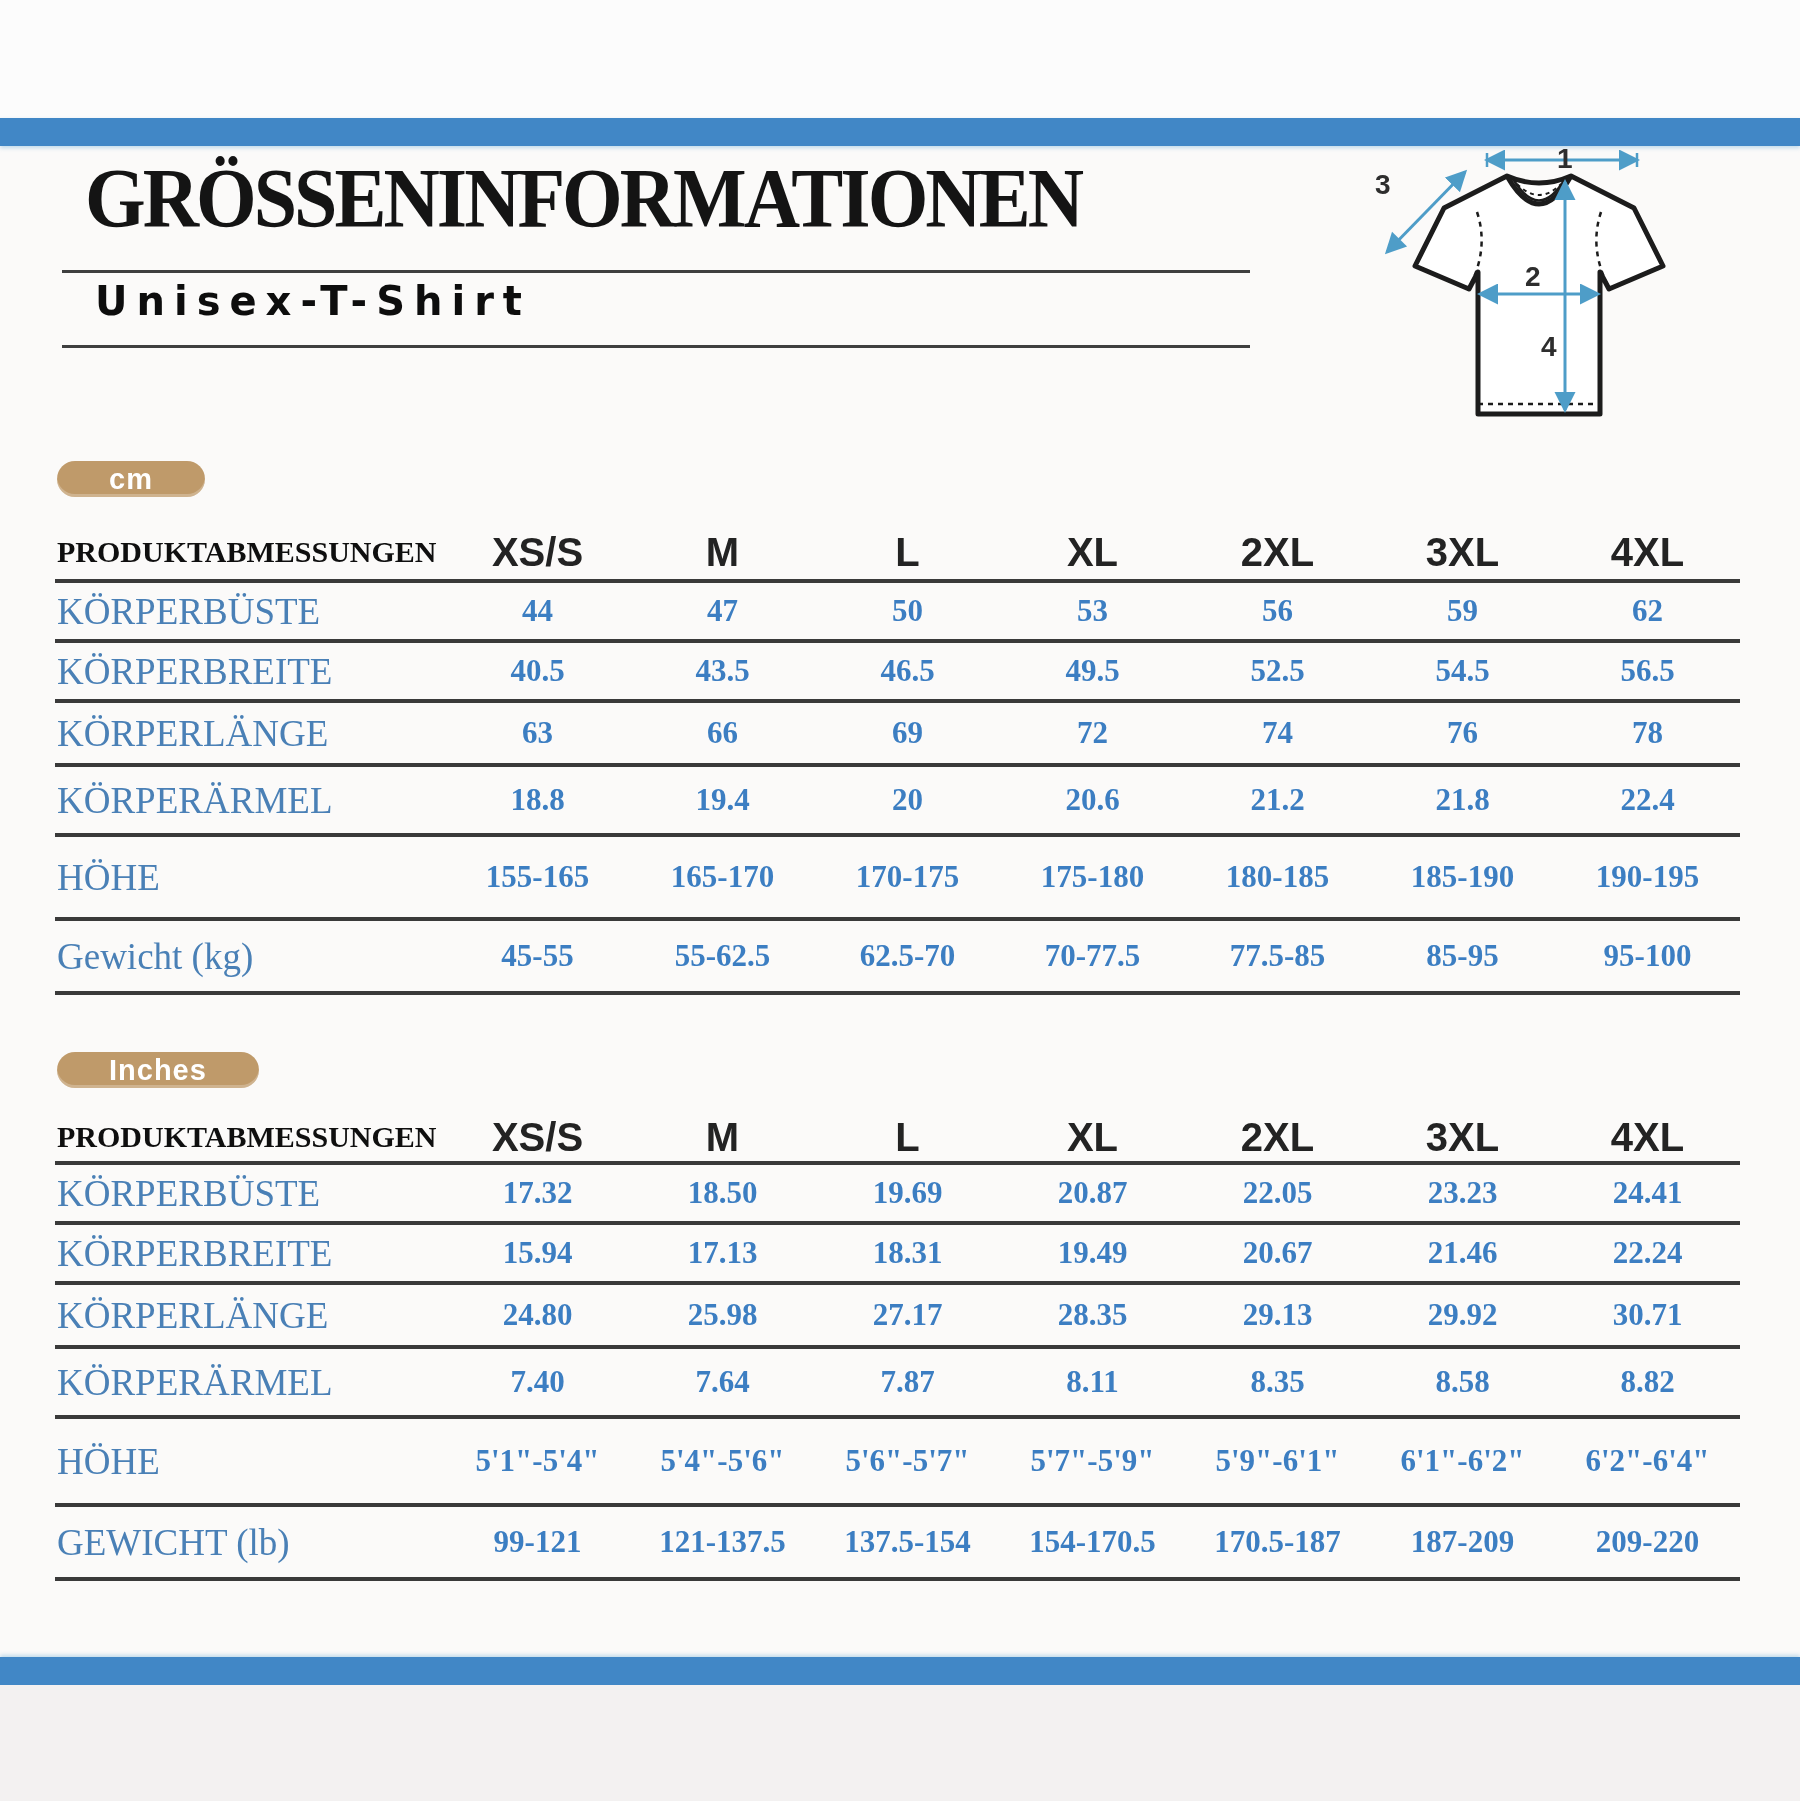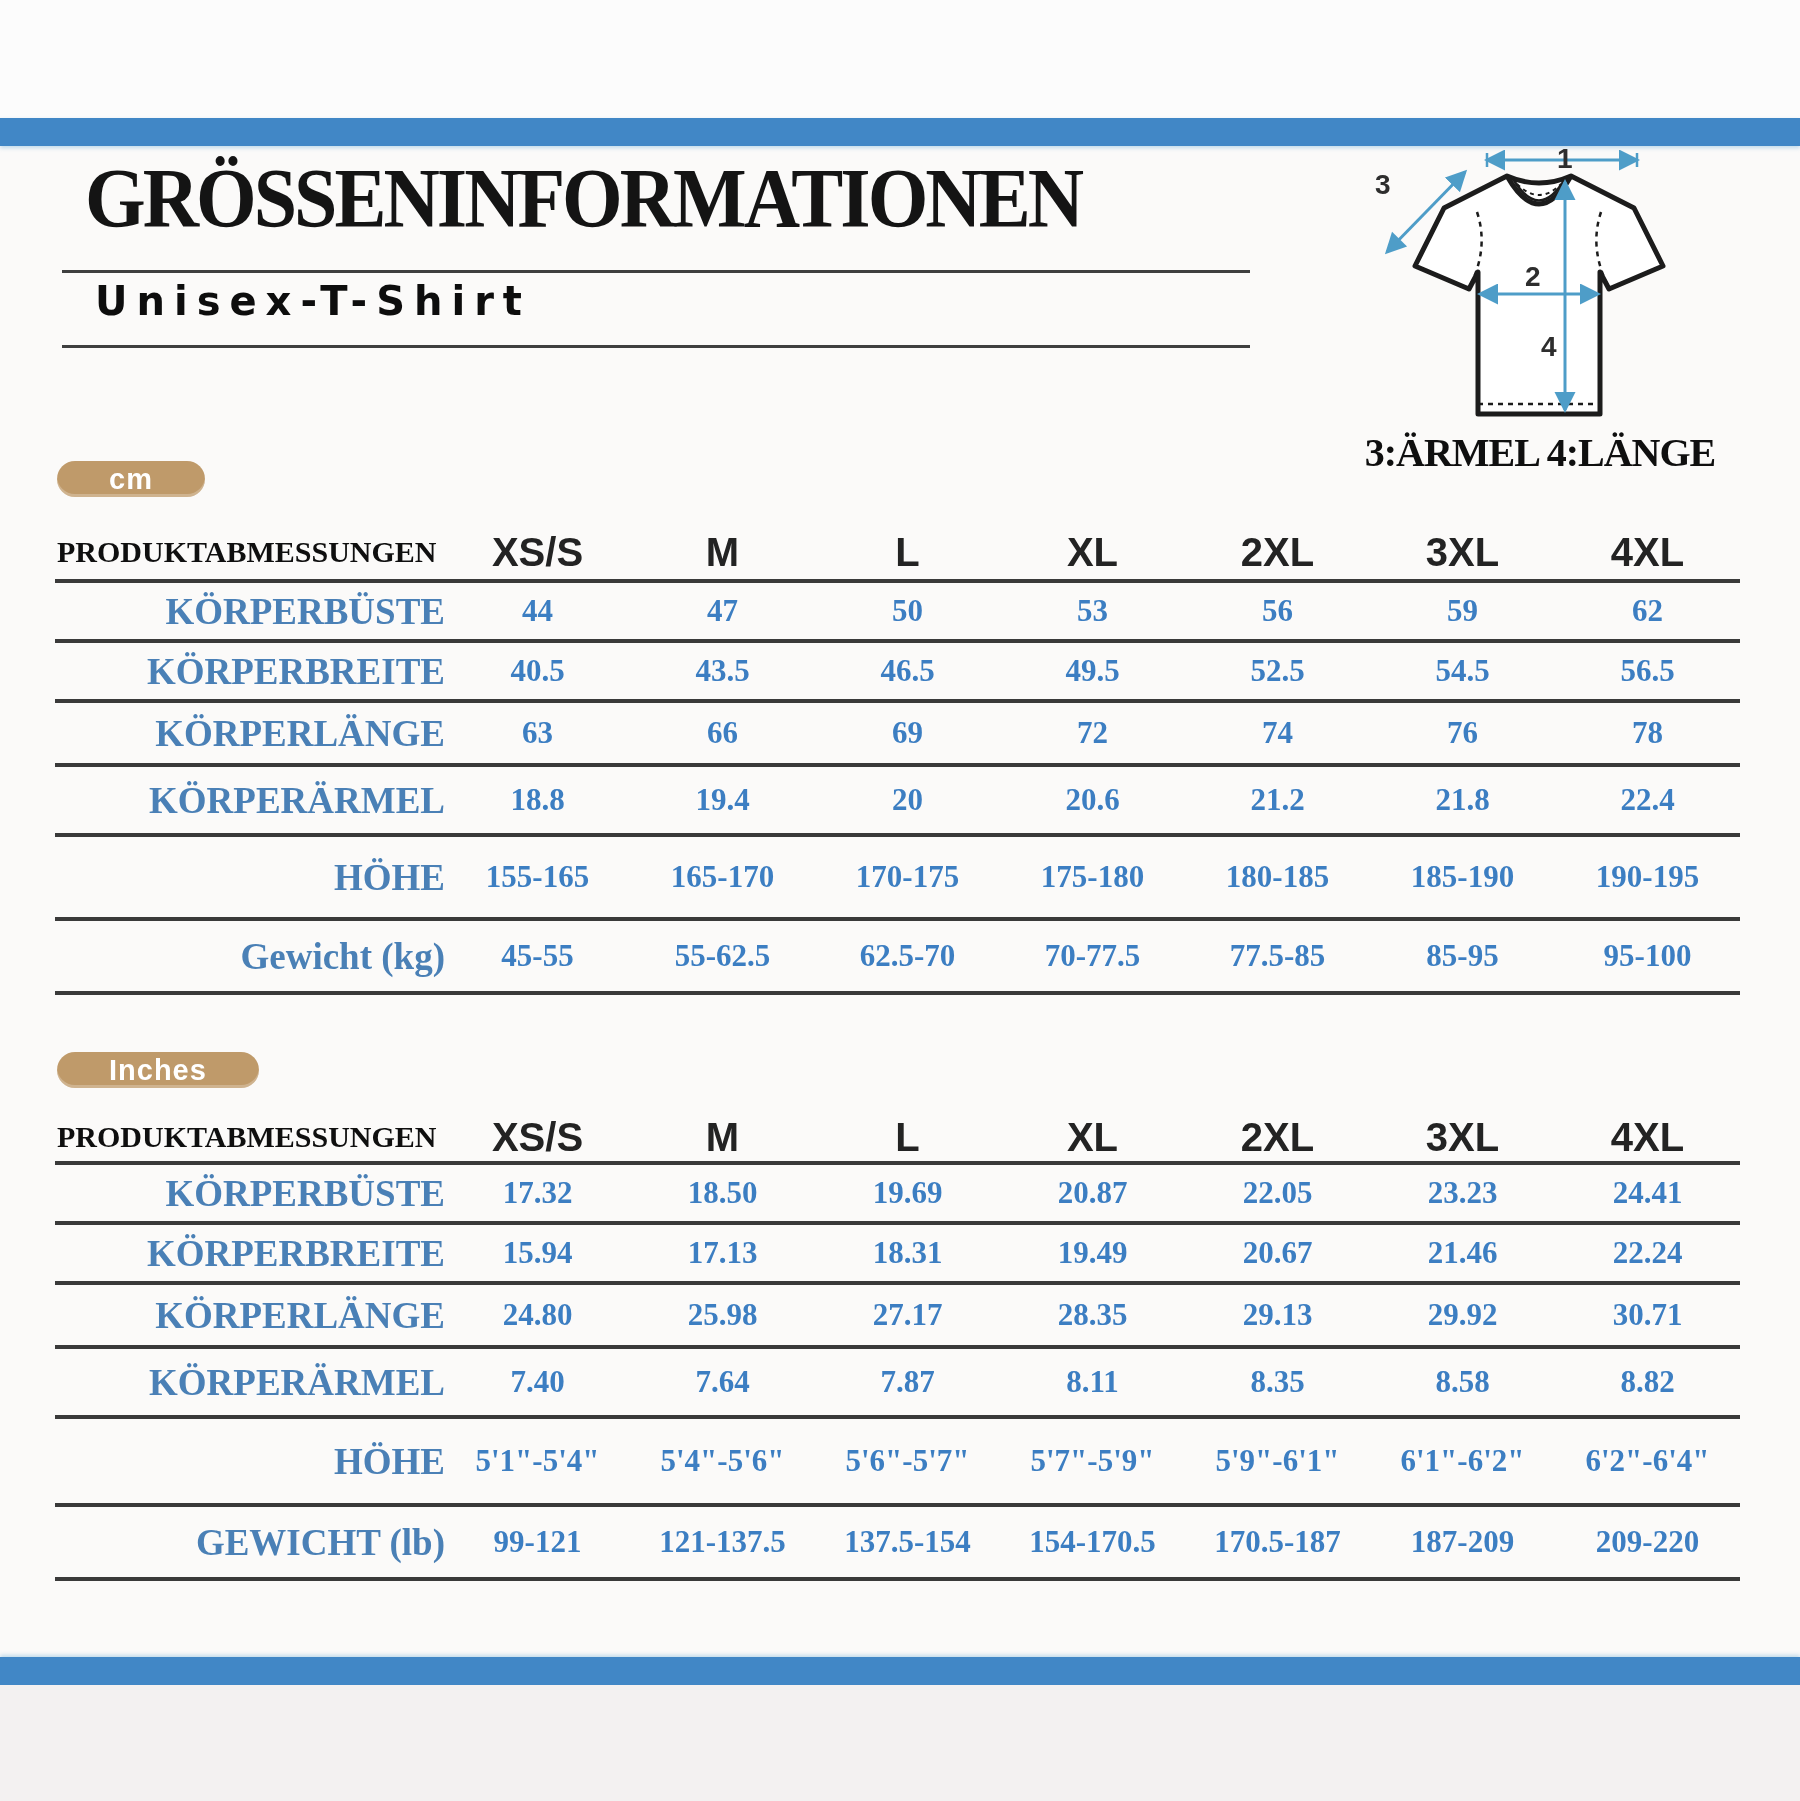--- a/index.html
+++ b/index.html
@@ -75,21 +75,21 @@
   #table-in tbody tr:nth-child(5){height:88px;}
   .size-table th.plabel{
     text-align:left;font-size:30px;font-weight:bold;color:#0f0f0f;
     letter-spacing:0px;padding-left:2px;white-space:nowrap;margin-left:47px;
   }
   .size-table th.size{
     font-family:"Liberation Sans", sans-serif;
     text-align:center;font-size:40px;font-weight:bold;color:#232323;
   }
   .size-table td.rlabel{
-    text-align:right;font-size:37px;font-weight:bold;color:var(--label-blue);
+    text-align:left;font-size:37px;font-weight:normal;color:var(--label-blue);
     padding-left:2px;white-space:nowrap;
   }
   .size-table td.val{
     text-align:center;font-size:31px;font-weight:bold;color:var(--value-blue);
     white-space:nowrap;
   }
 </style>
 </head>
 <body>
 
@@ -133,21 +133,20 @@
     <line x1="200" y1="36" x2="200" y2="264" stroke="var(--arrow)" stroke-width="3" marker-start="url(#ah-s)" marker-end="url(#ah-e)"></line>
 
     <text x="192" y="22" font-family="Liberation Sans, sans-serif" font-size="28" font-weight="bold" fill="#2e2e2e">1</text>
     <text x="160" y="140" font-family="Liberation Sans, sans-serif" font-size="28" font-weight="bold" fill="#2e2e2e">2</text>
     <text x="10" y="48" font-family="Liberation Sans, sans-serif" font-size="28" font-weight="bold" fill="#2e2e2e">3</text>
     <text x="176" y="210" font-family="Liberation Sans, sans-serif" font-size="28" font-weight="bold" fill="#2e2e2e">4</text>
   </svg>
 </div>
 
 <div class="legend">
-  <div>3:ÄRMEL  4:LÄNGE</div>
 </div>
 
 <div id="badge-cm" class="unit-badge">cm</div>
 <table id="table-cm" class="size-table">
   <colgroup>
       <col class="c-label">
       <col>
       <col>
       <col>
       <col>

